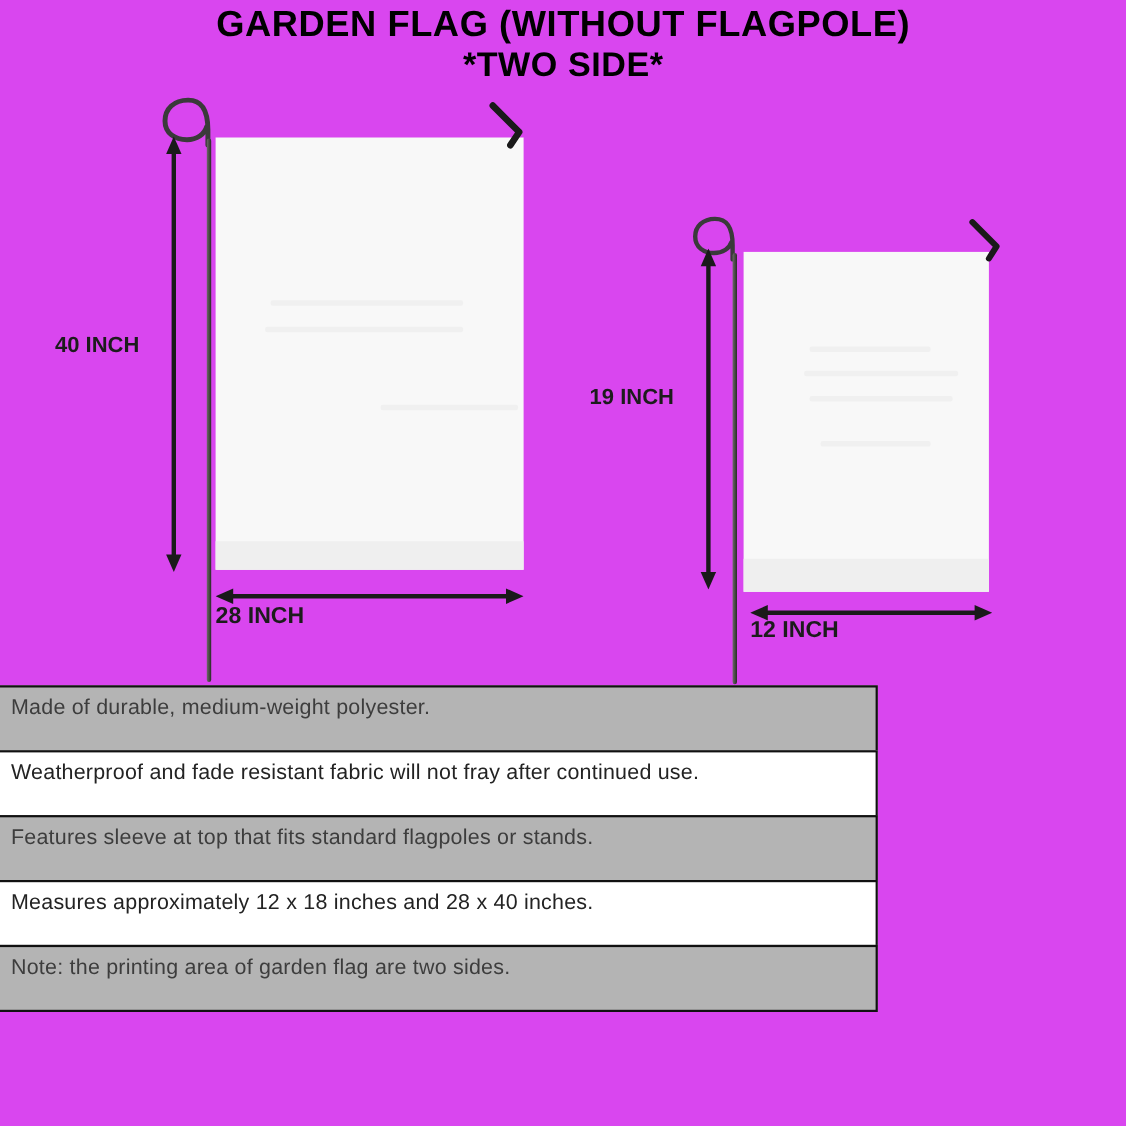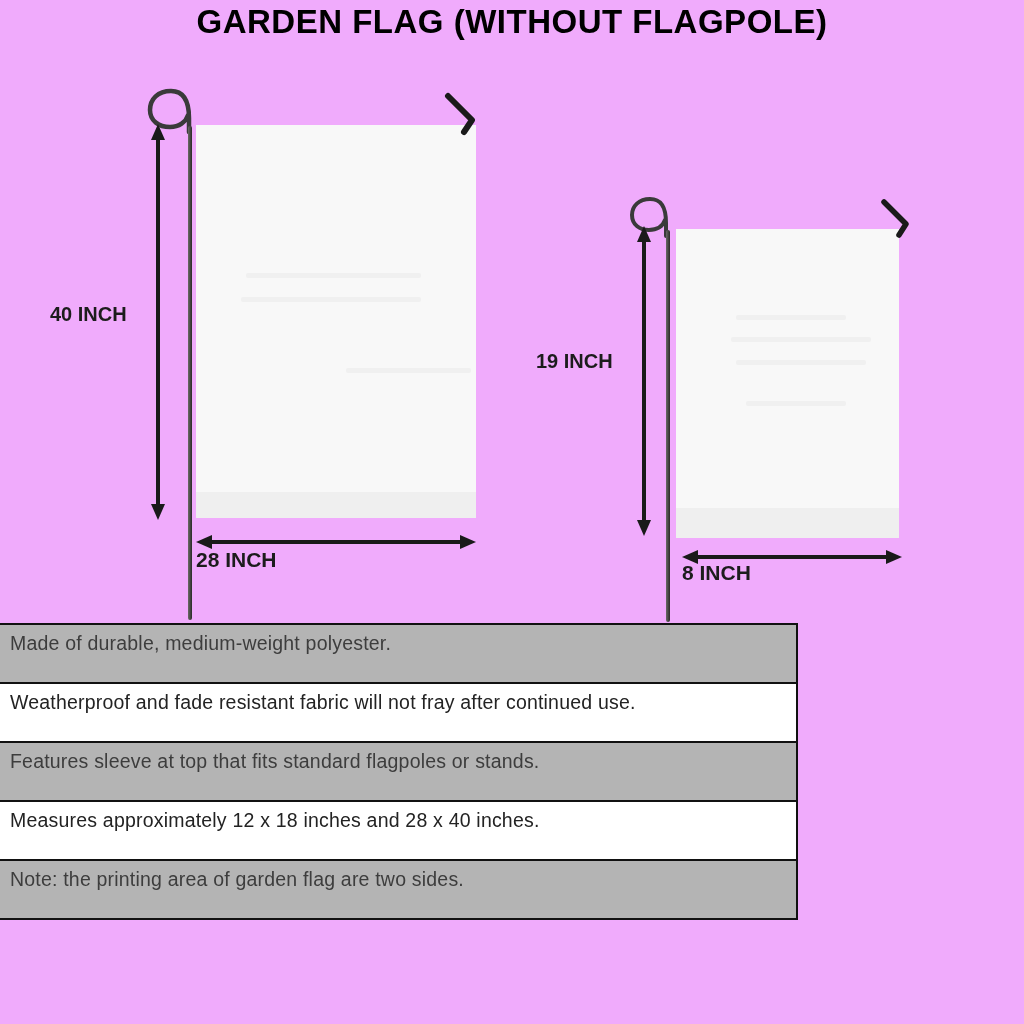--- a/index.html
+++ b/index.html
@@ -1,19 +1,19 @@
 <!DOCTYPE html>
 <html><head>
 <meta charset="utf-8">
 <style>
   html,body{margin:0;padding:0;background:#ffffff;}
   .stage{
     position:relative;
     width:1024px;height:1024px;
-    background:#f0abfc;
+    background:#d946ef;
     overflow:hidden;
     font-family:"Liberation Sans", sans-serif;
   }
   
   .title-block{position:absolute;top:4px;left:0;width:1024px;text-align:center;color:#000;}
   .title-line1{
     font-size:33px;font-weight:900;letter-spacing:0.5px;line-height:1.1;margin:0;
   }
   .title-line2{
     font-size:31px;font-weight:900;letter-spacing:0.5px;line-height:1.1;margin:2px 0 0 0;
@@ -59,20 +59,21 @@
   .feature-row.gray{background:#b4b4b4;color:#3d3d3d;}
   .feature-row.white{background:#ffffff;color:#232323;}
 </style>
 </head>
 <body>
 
 <div class="stage">
 
   <div class="title-block">
     <div class="title-line1">GARDEN FLAG (WITHOUT FLAGPOLE)</div>
+    <div class="title-line2">*TWO SIDE*</div>
   </div>
 
   <div>
 
     <svg class="abs" style="left:146px;top:88px" width="52" height="46">
       <path d="M 43 44 L 43 30 C 43 10 36 3 25 3 C 12 3 4 11 4 22 C 4 33 13 39 24 39 C 33 39 40 34 42 27" fill="none" stroke="#3a3a3a" stroke-width="4.5" stroke-linecap="round"></path>
     </svg>
 
     <div class="pole" style="left:188px;top:126px;height:494px;"></div>
 
@@ -127,21 +128,21 @@
       <polygon points="9,0 2,16 16,16" fill="#1a1a1a"></polygon>
       <polygon points="9,310 2,294 16,294" fill="#1a1a1a"></polygon>
     </svg>
     <div class="dim-label v18">19 INCH</div>
 
     <svg class="abs" style="left:682px;top:548px" width="220" height="18">
       <line x1="12" y1="9" x2="208" y2="9" stroke="#1a1a1a" stroke-width="4"></line>
       <polygon points="0,9 16,2 16,16" fill="#1a1a1a"></polygon>
       <polygon points="220,9 204,2 204,16" fill="#1a1a1a"></polygon>
     </svg>
-    <div class="dim-label h12">8 INCH</div>
+    <div class="dim-label h12">12 INCH</div>
   </div>
 
   <div class="features-table">
     <div class="feature-row gray">Made of durable, medium-weight polyester.</div>
     <div class="feature-row white">Weatherproof and fade resistant fabric will not fray after continued use.</div>
     <div class="feature-row gray">Features sleeve at top that fits standard flagpoles or stands.</div>
     <div class="feature-row white">Measures approximately 12 x 18 inches and 28 x 40 inches.</div>
     <div class="feature-row gray">Note: the printing area of garden flag are two sides.</div>
   </div>
 

